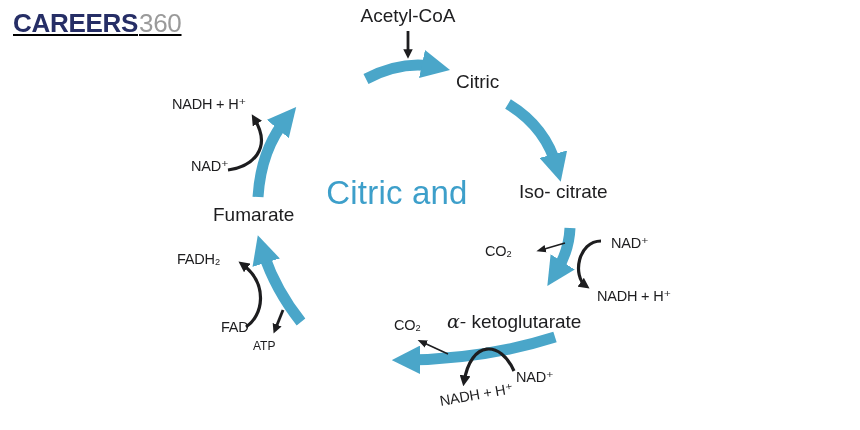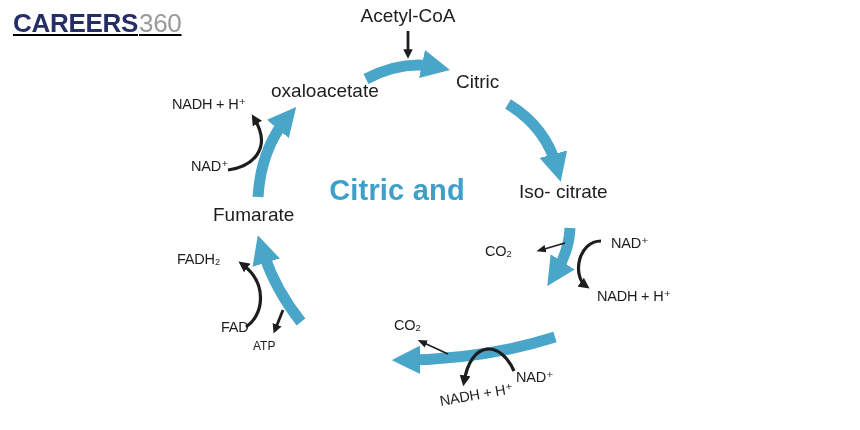--- a/index.html
+++ b/index.html
@@ -14,21 +14,21 @@
   .thin-line{fill:none;stroke:var(--ink,#1d1d1f);stroke-width:1.6;}
   .fill-blue{fill:var(--arrow-color,#4aa6c9);}
   .fill-ink{fill:var(--ink,#1d1d1f);}
   .label{position:absolute;white-space:nowrap;color:var(--ink,#1d1d1f);line-height:1.1;}
   .lg{font-size:19px;}
   .md{font-size:14.5px;letter-spacing:-0.2px;}
   .sm{font-size:12px;}
   .alpha{font-style:italic;font-family:"DejaVu Serif",serif;}
   .rot{transform:rotate(-10deg);transform-origin:0 50%;}
   .cycle-title{
-    position:absolute;text-align:center;font-weight:bold;font-size:29px;line-height:1.22;
+    position:absolute;text-align:center;font-weight:normal;font-size:33px;line-height:1.22;
     color:var(--title-color,#3d9fca);letter-spacing:0.2px;
   }
   .logo{position:absolute;font-size:26px;letter-spacing:-0.3px;white-space:nowrap;text-decoration:underline;}
   .logo-main{font-weight:800;color:var(--logo-navy,#262e66);}
   .logo-suffix{font-weight:400;color:var(--logo-gray,#9a9a9a);margin-left:1px;}
 </style>
 </head>
 <body>
 
 <div class="canvas">
@@ -66,23 +66,25 @@
 
   <div class="logo" style="left:13px;top:8px">
     <span class="logo-main">CAREERS</span><span class="logo-suffix">360</span>
   </div>
 
   <div class="cycle-title" style="left:297px;top:173px;width:200px">
     <div>Citric and</div>
   </div>
 
   <div class="label lg" style="left:358px;top:6px;width:100px;text-align:center">Acetyl-CoA</div>
-  <div class="label lg" style="left:271px;top:81px">oxaloacetate</div>
   <div class="label lg" style="left:456px;top:72px">Citric</div>
   <div class="label lg" style="left:519px;top:182px">Iso- citrate</div>
+  <div class="label lg" style="left:447px;top:311px">
+    <span class="alpha">α-</span><span> ketoglutarate</span>
+  </div>
   <div class="label lg" style="left:213px;top:205px">Fumarate</div>
 
   <div class="label md" style="left:172px;top:97px">NADH + H⁺</div>
   <div class="label md" style="left:191px;top:159px">NAD⁺</div>
   <div class="label md" style="left:177px;top:252px">FADH₂</div>
   <div class="label md" style="left:221px;top:320px">FAD</div>
   <div class="label sm" style="left:253px;top:340px">ATP</div>
   <div class="label md" style="left:485px;top:244px">CO₂</div>
   <div class="label md" style="left:611px;top:236px">NAD⁺</div>
   <div class="label md" style="left:597px;top:289px">NADH + H⁺</div>

